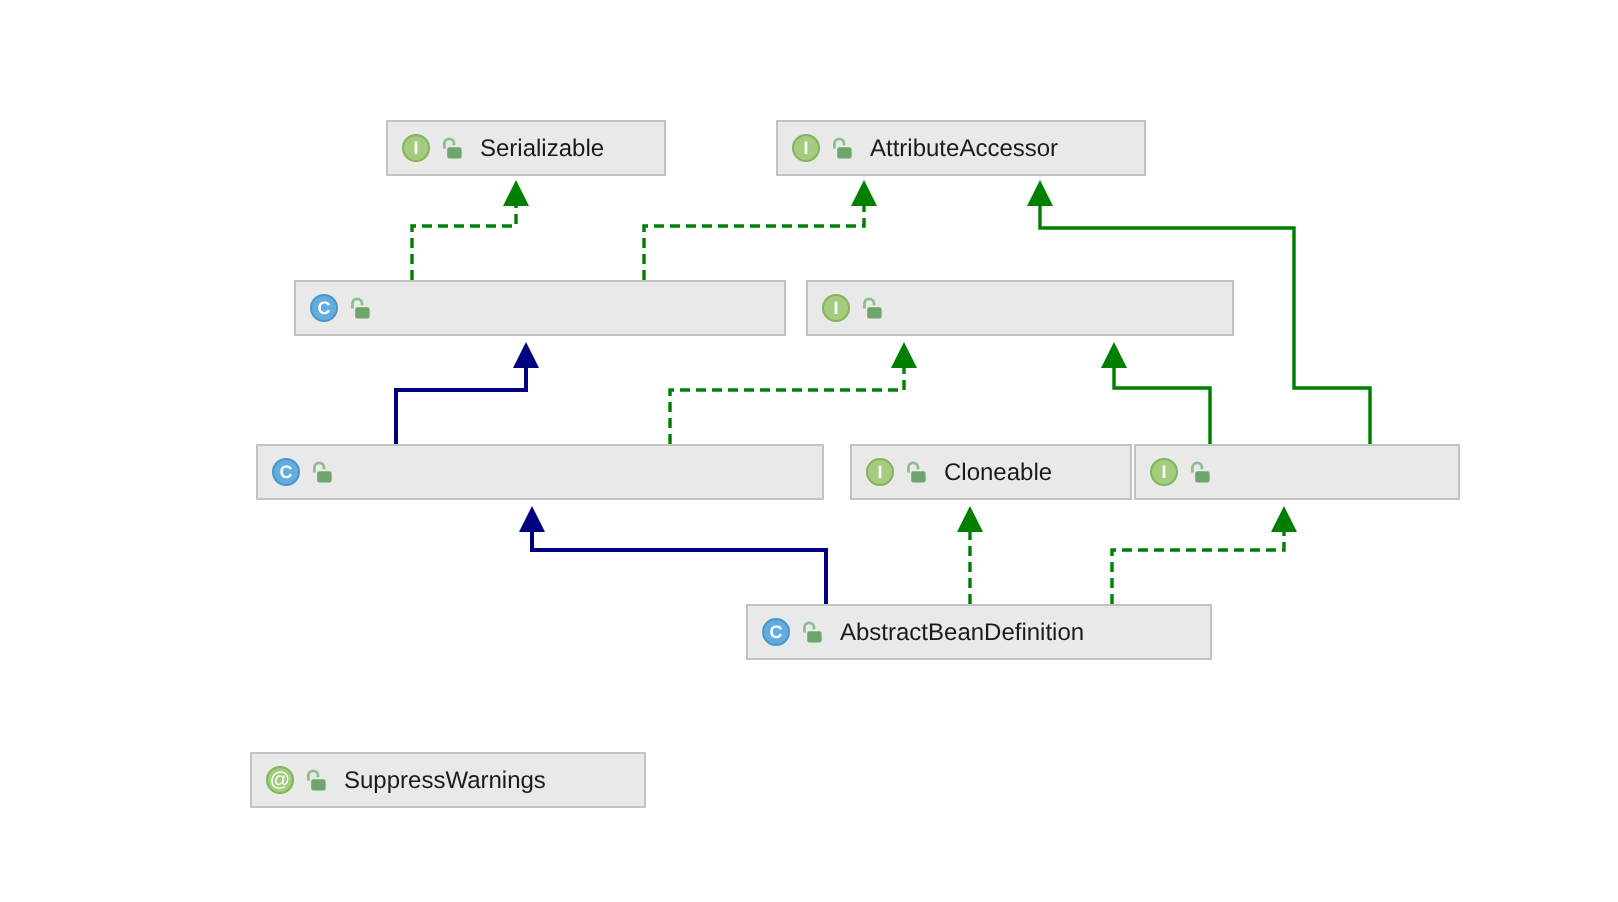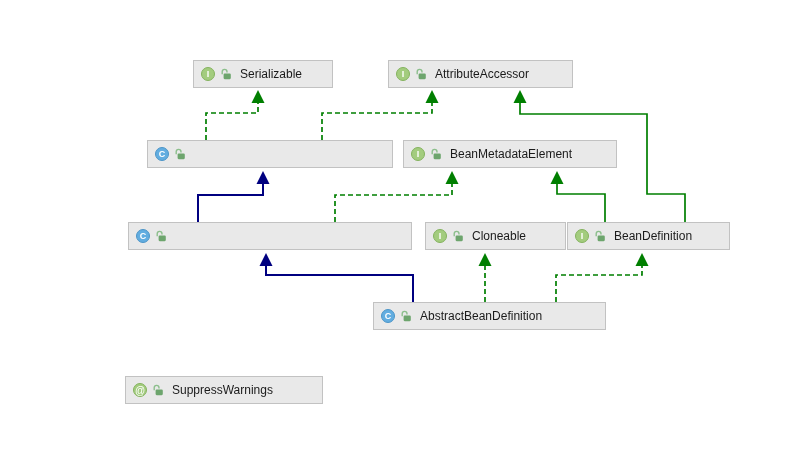--- a/index.html
+++ b/index.html
@@ -123,21 +123,20 @@
       <rect x="3.6" y="5.6" width="7.2" height="5.6" rx="1.1" fill="#6DA56D"></rect>
     </svg>
   </div>
 
   <div class="node" style="left:403px;top:140px;width:205px;">
     <span class="type-icon interface">I</span>
     <svg class="lock" width="12" height="12" viewBox="0 0 12 12">
       <path d="M2.2,6.2 L2.2,3.8 A2.4,2.4 0 0 1 7,3.8 L7,4.6" fill="none" stroke="#8CBF8C" stroke-width="1.4"></path>
       <rect x="3.6" y="5.6" width="7.2" height="5.6" rx="1.1" fill="#6DA56D"></rect>
     </svg>
-    <span class="label">BeanMetadataElement</span>
   </div>
 
   <div class="node" style="left:128px;top:222px;width:275px;">
     <span class="type-icon class">C</span>
     <svg class="lock" width="12" height="12" viewBox="0 0 12 12">
       <path d="M2.2,6.2 L2.2,3.8 A2.4,2.4 0 0 1 7,3.8 L7,4.6" fill="none" stroke="#8CBF8C" stroke-width="1.4"></path>
       <rect x="3.6" y="5.6" width="7.2" height="5.6" rx="1.1" fill="#6DA56D"></rect>
     </svg>
   </div>
 
@@ -149,21 +148,20 @@
     </svg>
     <span class="label">Cloneable</span>
   </div>
 
   <div class="node" style="left:567px;top:222px;width:154px;">
     <span class="type-icon interface">I</span>
     <svg class="lock" width="12" height="12" viewBox="0 0 12 12">
       <path d="M2.2,6.2 L2.2,3.8 A2.4,2.4 0 0 1 7,3.8 L7,4.6" fill="none" stroke="#8CBF8C" stroke-width="1.4"></path>
       <rect x="3.6" y="5.6" width="7.2" height="5.6" rx="1.1" fill="#6DA56D"></rect>
     </svg>
-    <span class="label">BeanDefinition</span>
   </div>
 
   <div class="node" style="left:373px;top:302px;width:224px;">
     <span class="type-icon class">C</span>
     <svg class="lock" width="12" height="12" viewBox="0 0 12 12">
       <path d="M2.2,6.2 L2.2,3.8 A2.4,2.4 0 0 1 7,3.8 L7,4.6" fill="none" stroke="#8CBF8C" stroke-width="1.4"></path>
       <rect x="3.6" y="5.6" width="7.2" height="5.6" rx="1.1" fill="#6DA56D"></rect>
     </svg>
     <span class="label">AbstractBeanDefinition</span>
   </div>

